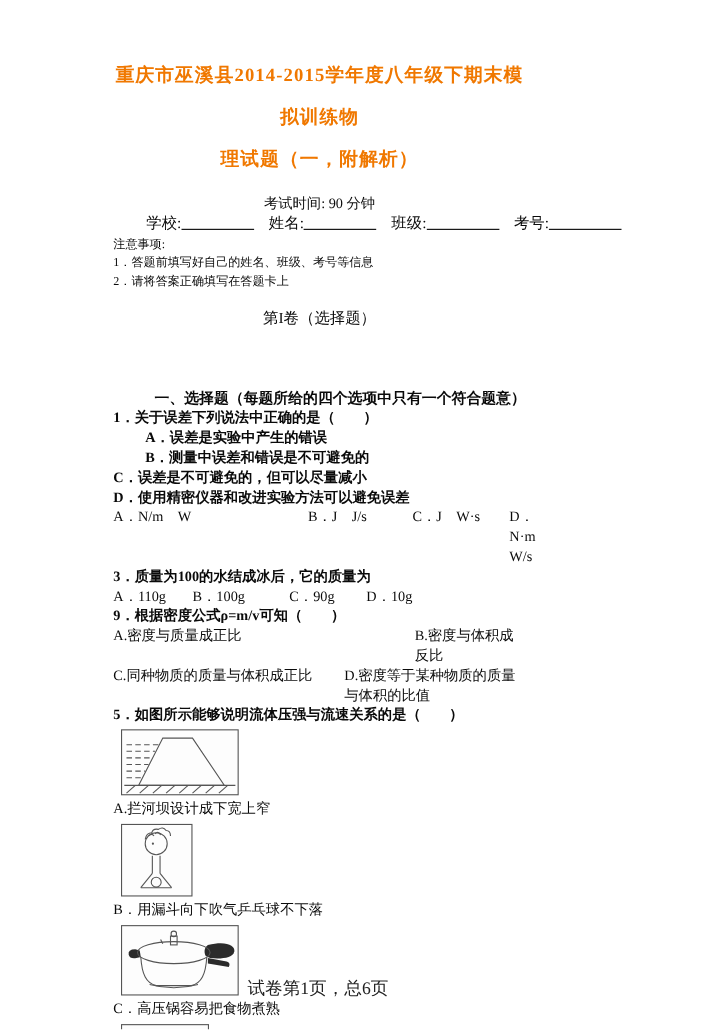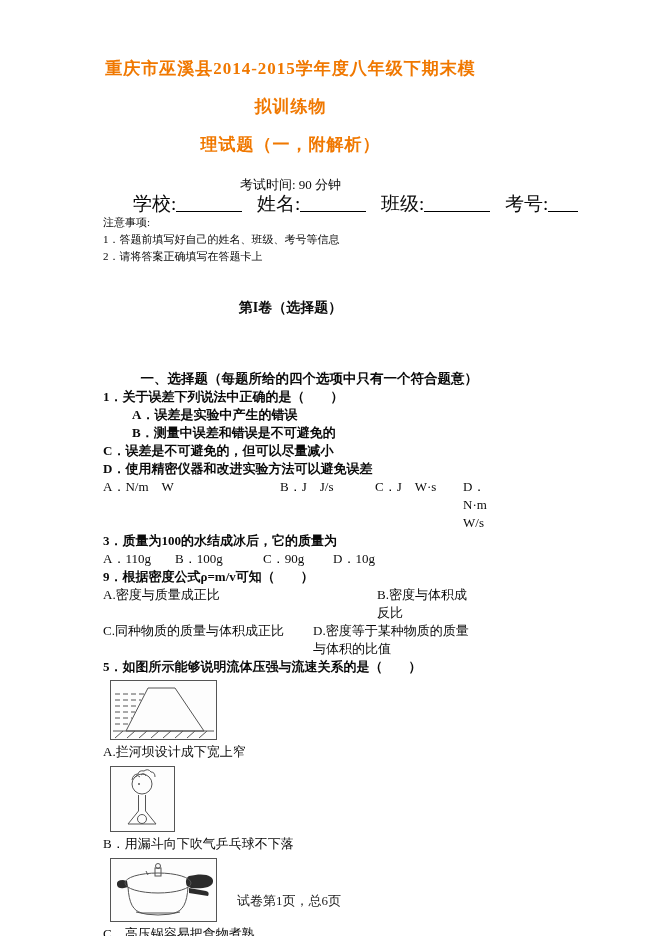--- a/index.html
+++ b/index.html
@@ -4,35 +4,35 @@
 <style>
   html,body{margin:0;padding:0;background:#ffffff;}
   .page{
     position:relative;width:578px;height:936px;box-sizing:border-box;
     background:#fff;color:#0a0a0a;overflow:hidden;
     padding:50px 100px 0 103px;
     font-family:"Liberation Serif","DejaVu Serif",serif;
   }
   .title{font-size:17px;font-weight:bold;line-height:38px;text-align:center;color:var(--accent,#F07800);letter-spacing:1px;}
   .exam-time{margin-top:12px;font-size:13px;line-height:18px;text-align:center;}
-  .fields-row{font-size:19px;line-height:20px;padding-left:30px;white-space:nowrap;}
+  .fields-row{font-size:14px;line-height:20px;padding-left:30px;white-space:nowrap;}
   .field{margin-right:10px;}
   .blank{display:inline-block;width:66px;height:13px;border-bottom:1px solid #000;vertical-align:-2px;}
   .line{font-size:11px;line-height:17px;}
-  .section-title{margin-top:33px;font-size:14px;font-weight:bold;line-height:20px;text-align:center;}
+  .section-title{margin-top:16px;font-size:14px;font-weight:normal;line-height:20px;text-align:center;}
   .subsection{margin-top:52px;font-size:13.5px;font-weight:bold;line-height:18px;padding-left:21px;text-align:right;}
   .q{font-size:13px;line-height:18px;font-weight:bold;}
   .indent{padding-left:29px;}
   .optrow{display:flex;font-size:13px;line-height:18px;}
   .w177{flex:0 0 177px;} .w95{flex:0 0 95px;} .w88{flex:0 0 88px;}
   .w72{flex:0 0 72px;} .w70{flex:0 0 70px;}
   .w274{flex:0 0 274px;} .w210{flex:0 0 210px;}
   .figbox{display:block;margin:4px 0 2px 7px;border:1px solid #555;background:#fdfdfd;}
   .figlabel{font-size:13px;line-height:20px;}
-  .footer{position:absolute;left:0;right:0;bottom:26px;text-align:center;font-size:13px;color:#222;}
+  .footer{position:absolute;left:0;right:0;bottom:26px;text-align:center;font-size:16px;color:#222;}
   svg text{font-family:"Liberation Serif","DejaVu Serif",serif;fill:#333;}
   svg .ln{stroke:#555;fill:none;stroke-width:1;}
   svg .dk{fill:#2b2b2b;stroke:none;}
 </style>
 </head>
 <body>
 
 <div class="page">
 
   <div class="title">

